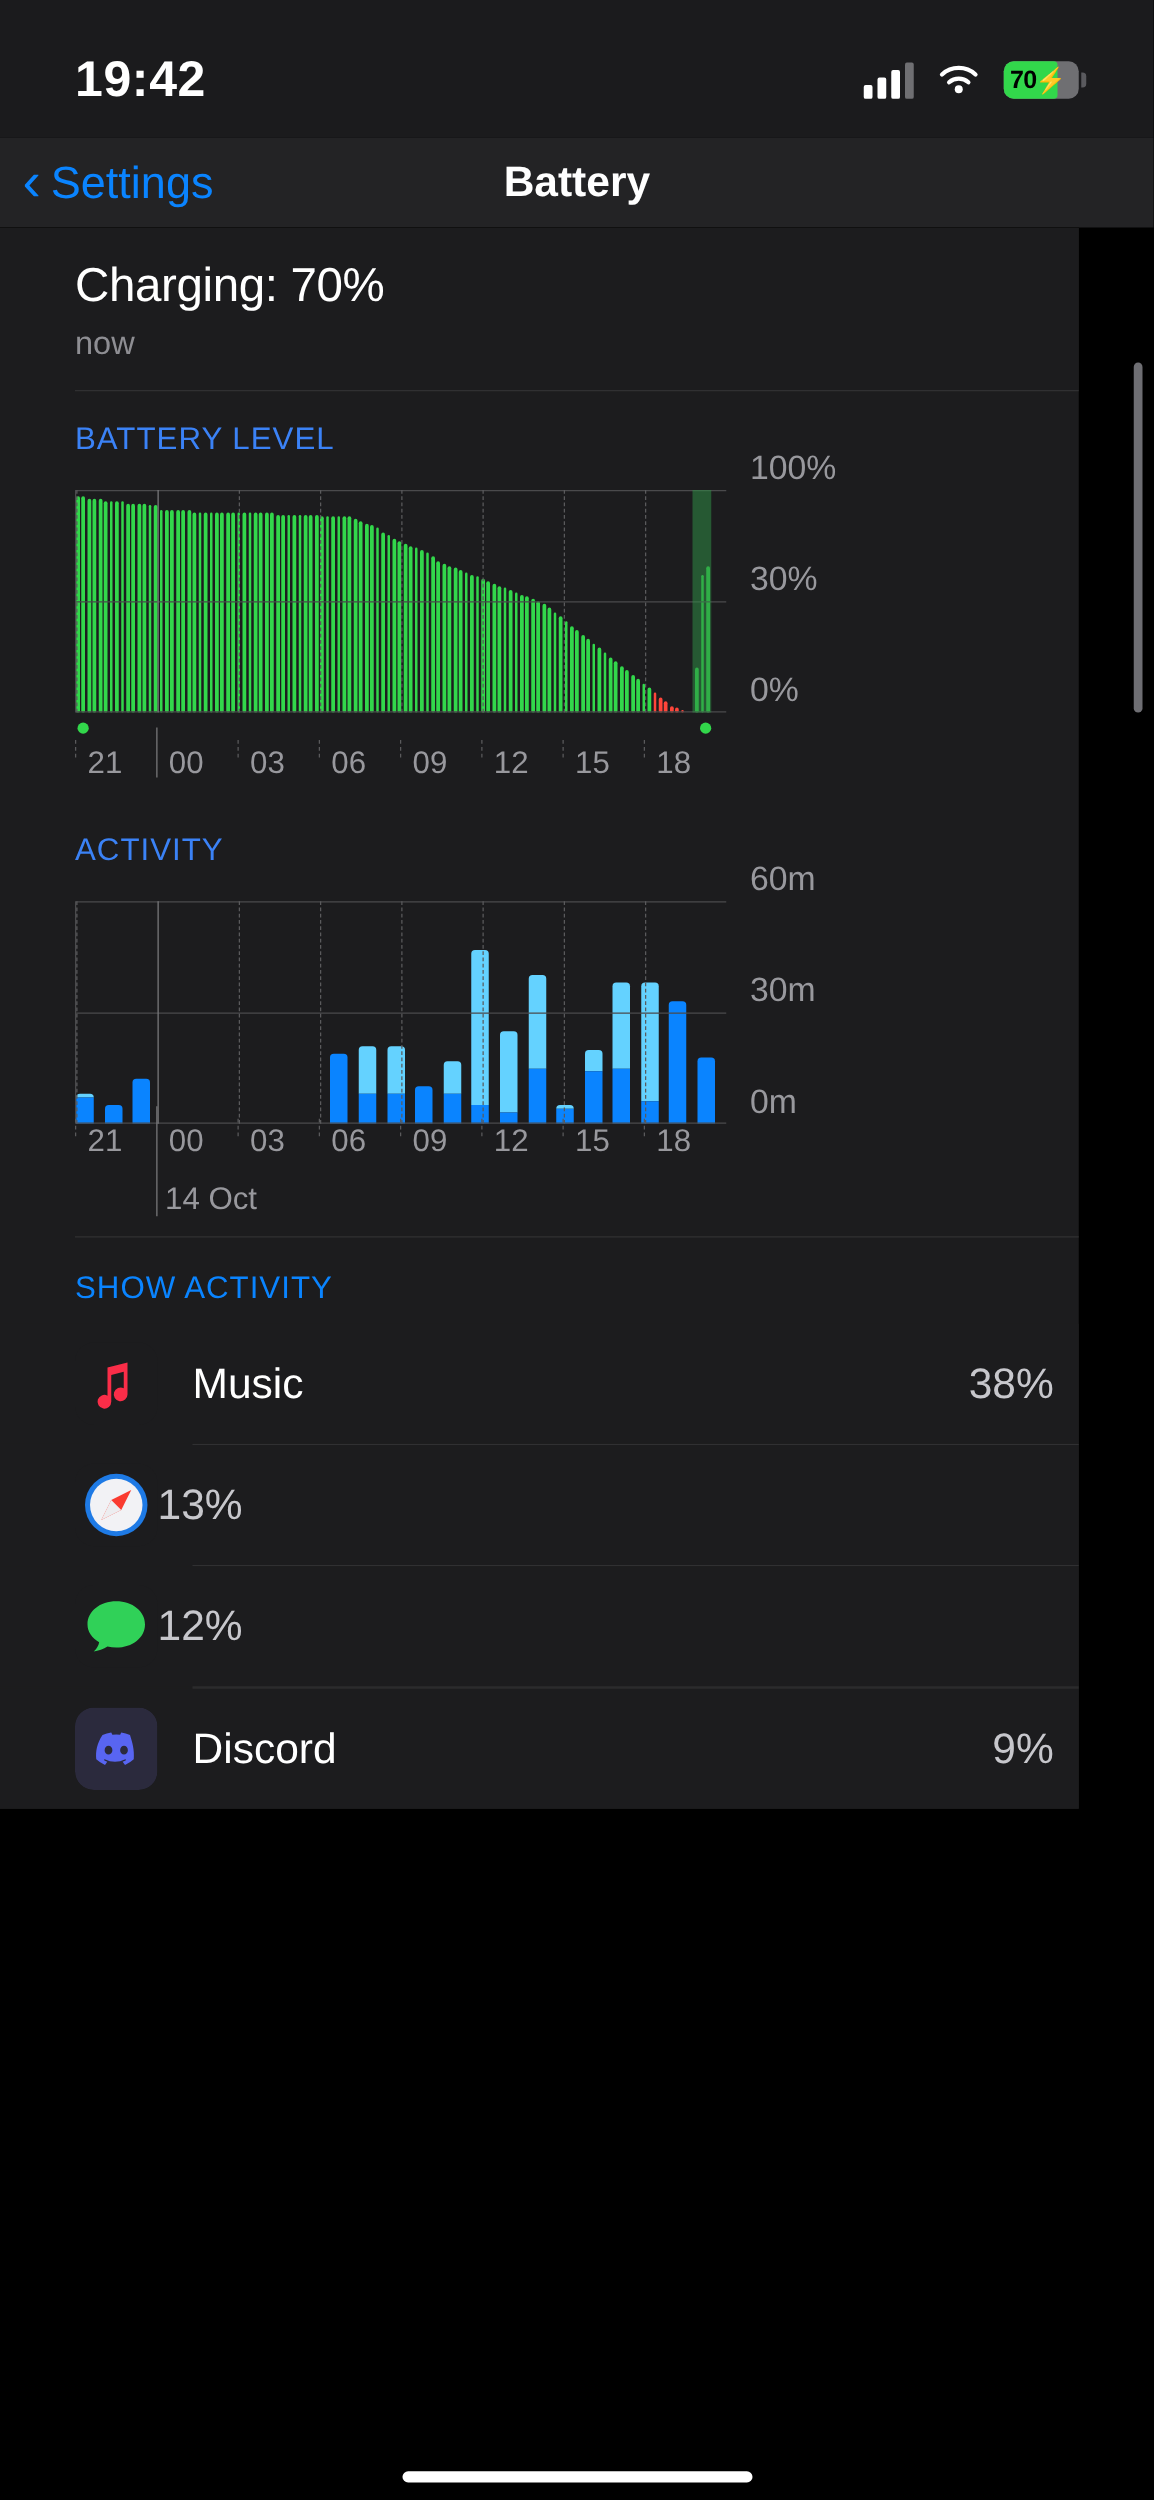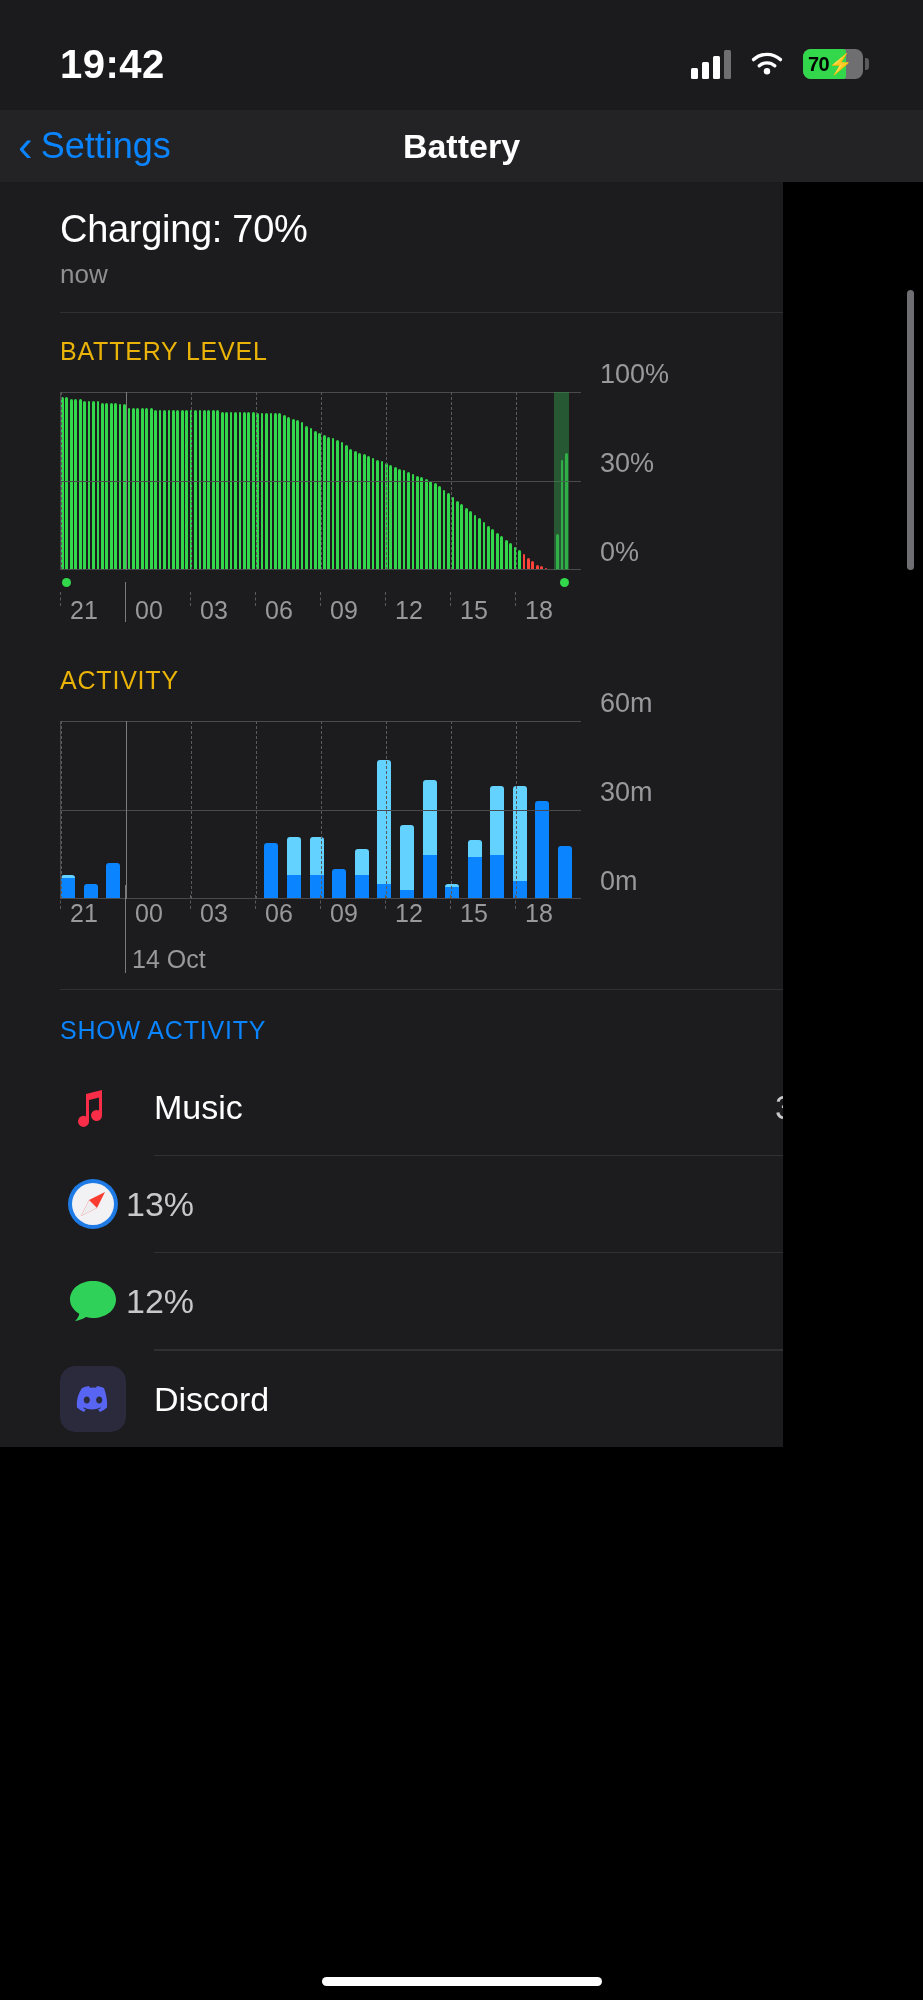--- a/index.html
+++ b/index.html
@@ -41,33 +41,33 @@
   }
   .nav-back {
     position:absolute; left:18px; top:0; height:72px;
     display:flex; align-items:center; gap:8px; color:#0a84ff; font-size:36px;
   }
   .nav-chev { font-size:44px; line-height:1; font-weight:400; }
   .nav-title { font-size:34px; font-weight:700; color:#fff; }
 
   
   .content {
-    position:absolute; top:182px; left:0; width:783px; height:1818px;
+    position:absolute; top:182px; left:0; width:863px; height:1818px;
     background:#000; overflow:hidden;
   }
   .card { background:#1c1c1e; width:883px; margin-left:0; }
 
   .charging-block { padding:26px 60px 22px 60px; background:#1c1c1e; }
   .charging-title { font-size:38px; color:#fff; font-weight:400; letter-spacing:-0.3px; }
   .charging-sub { font-size:26px; color:#8e8e93; margin-top:8px; }
 
   .sep { height:1px; background:#303032; margin:0 0 0 60px; width:823px; }
 
   .sec-head {
-    font-size:25px; color:#eab308; letter-spacing:0.8px;
+    font-size:25px; color:#3b82f6; letter-spacing:0.8px;
     padding:24px 60px 10px 60px; text-transform:uppercase;
   }
 
   
   .chart-wrap { position:relative; padding:16px 0 0 60px; }
   .chart {
     position:relative;
     width:520px; height:178px;
     border-left:1px solid #4a4a4c;
   }

